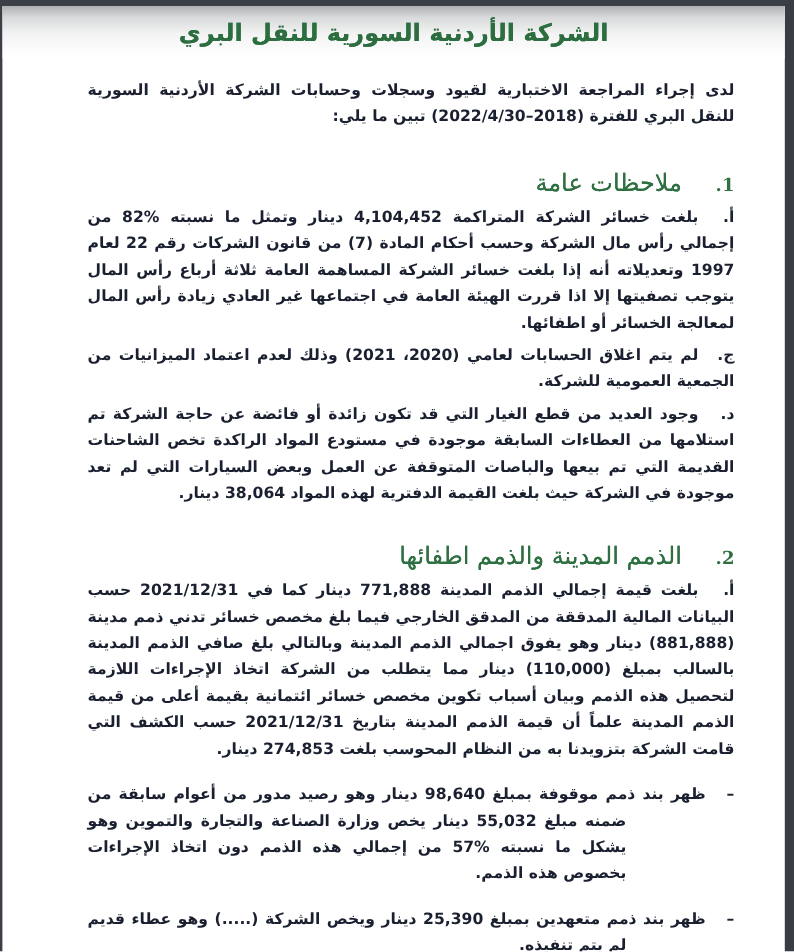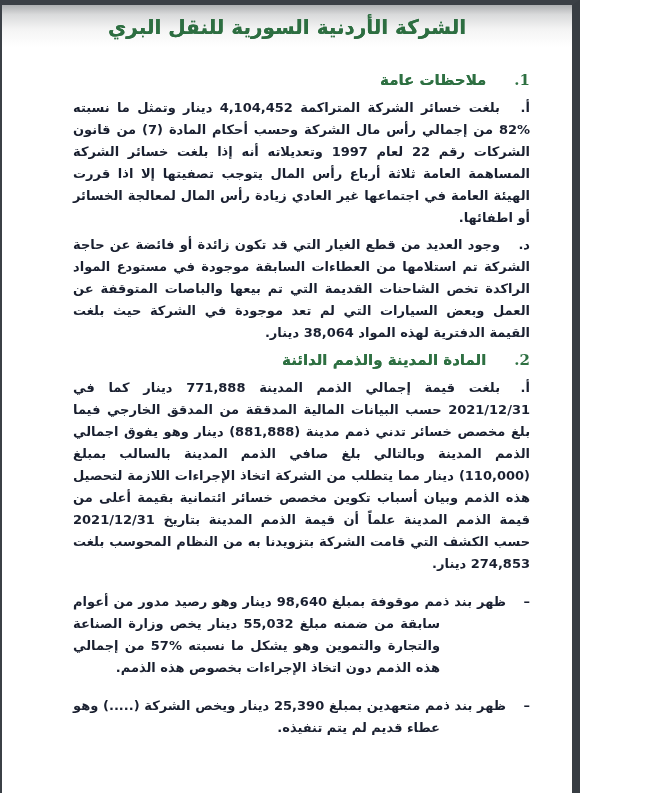--- a/index.html
+++ b/index.html
@@ -1,18 +1,18 @@
 <!DOCTYPE html>
 <html lang="ar"><head>
 <meta charset="utf-8">
 <style>
   html,body{margin:0;padding:0;background:#ffffff;}
   .page{
     position:relative;
-    width:580px;height:793px;
+    width:662px;height:793px;
     box-sizing:border-box;
     background:#ffffff;
     border-top:5px solid #3b4046;
     border-right:8px solid #383d43;
     border-left:2px solid #3b4046;
     overflow:hidden;
     direction:rtl;
     font-family:"DejaVu Sans", sans-serif;
     color:#1a2030;
   }
@@ -45,24 +45,25 @@
     margin:4px 0 6px 0;
     color:#2e7042;
   }
   .sec-num{
     font-family:"DejaVu Serif", serif;
     font-size:15px;
     font-weight:bold;
     margin-left:28px;
   }
   .sec-title{
-    font-size:15px;
-    font-weight:700;
+    font-size:20px;
+    font-weight:400;
     letter-spacing:0.3px;
     text-shadow:0 0 0.5px #2e7042;
+    margin-top:24px;
   }
   .item{
     margin:0 0 5px 0;
     text-align:justify;
   }
   .item .marker{
     display:inline-block;
     min-width:30px;
   }
   .bullet{
@@ -81,35 +82,37 @@
 <body>
 
 <div class="page">
 
   <header class="doc-header">
     <h1 class="doc-title">الشركة الأردنية السورية للنقل البري</h1>
   </header>
 
   <main class="content">
 
+    <p class="intro">لدى إجراء المراجعة الاختبارية لقيود وسجلات وحسابات الشركة الأردنية السورية للنقل البري للفترة (2018–2022/4/30) تبين ما يلي:</p>
 
     <div class="sec-head">
       <span class="sec-num">1.</span>
       <span class="sec-title">ملاحظات عامة</span>
     </div>
 
     <p class="item"><span class="marker">أ.</span><span>بلغت خسائر الشركة المتراكمة 4,104,452 دينار وتمثل ما نسبته %82 من إجمالي رأس مال الشركة وحسب أحكام المادة (7) من قانون الشركات رقم 22 لعام 1997 وتعديلاته أنه إذا بلغت خسائر الشركة المساهمة العامة ثلاثة أرباع رأس المال يتوجب تصفيتها إلا اذا قررت الهيئة العامة في اجتماعها غير العادي زيادة رأس المال لمعالجة الخسائر أو اطفائها.</span></p>
 
 
+    <p class="item"><span class="marker">ج.</span><span>لم يتم اغلاق الحسابات لعامي (2020، 2021) وذلك لعدم اعتماد الميزانيات من الجمعية العمومية للشركة.</span></p>
 
     <p class="item"><span class="marker">د.</span><span>وجود العديد من قطع الغيار التي قد تكون زائدة أو فائضة عن حاجة الشركة تم استلامها من العطاءات السابقة موجودة في مستودع المواد الراكدة تخص الشاحنات القديمة التي تم بيعها والباصات المتوقفة عن العمل وبعض السيارات التي لم تعد موجودة في الشركة حيث بلغت القيمة الدفترية لهذه المواد 38,064 دينار.</span></p>
 
     <div class="sec-head">
       <span class="sec-num">2.</span>
-      <span class="sec-title">المادة المدينة والذمم الدائنة</span>
+      <span class="sec-title">الذمم المدينة والذمم اطفائها</span>
     </div>
 
     <p class="item"><span class="marker">أ.</span><span>بلغت قيمة إجمالي الذمم المدينة 771,888 دينار كما في 2021/12/31 حسب البيانات المالية المدققة من المدقق الخارجي فيما بلغ مخصص خسائر تدني ذمم مدينة (881,888) دينار وهو يفوق اجمالي الذمم المدينة وبالتالي بلغ صافي الذمم المدينة بالسالب بمبلغ (110,000) دينار مما يتطلب من الشركة اتخاذ الإجراءات اللازمة لتحصيل هذه الذمم وبيان أسباب تكوين مخصص خسائر ائتمانية بقيمة أعلى من قيمة الذمم المدينة علماً أن قيمة الذمم المدينة بتاريخ 2021/12/31 حسب الكشف التي قامت الشركة بتزويدنا به من النظام المحوسب بلغت 274,853 دينار.</span></p>
 
     <p class="bullet"><span class="dash">–</span><span>ظهر بند ذمم موقوفة بمبلغ 98,640 دينار وهو رصيد مدور من أعوام سابقة من ضمنه مبلغ 55,032 دينار يخص وزارة الصناعة والتجارة والتموين وهو يشكل ما نسبته %57 من إجمالي هذه الذمم دون اتخاذ الإجراءات بخصوص هذه الذمم.</span></p>
 
     <p class="bullet"><span class="dash">–</span><span>ظهر بند ذمم متعهدين بمبلغ 25,390 دينار ويخص الشركة (.....) وهو عطاء قديم لم يتم تنفيذه.</span></p>
 
   </main>
 </div>

